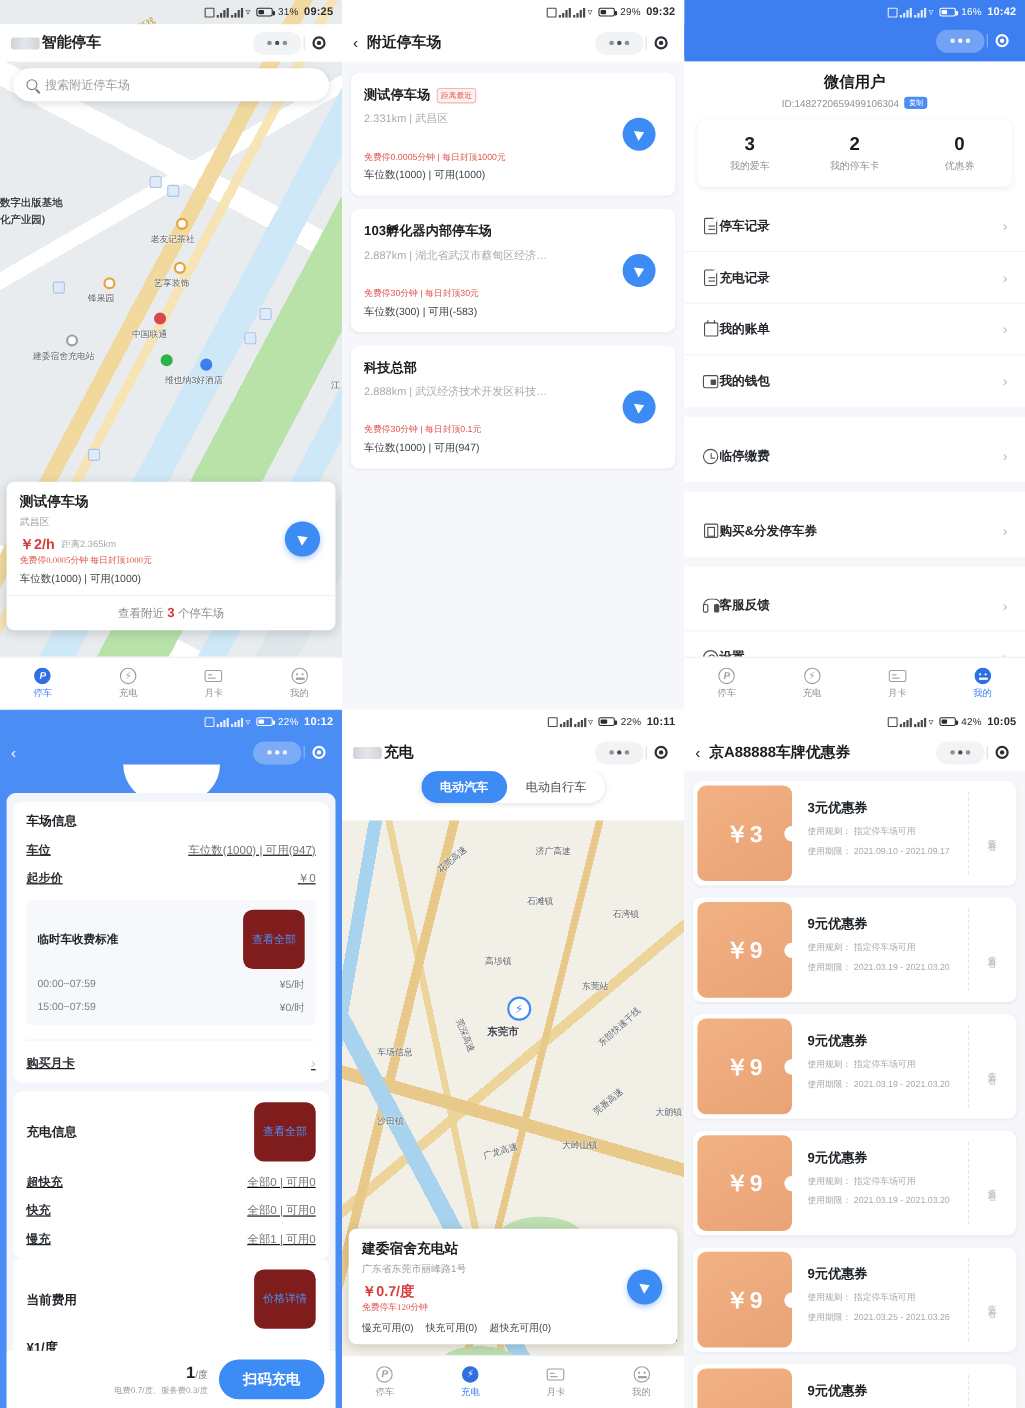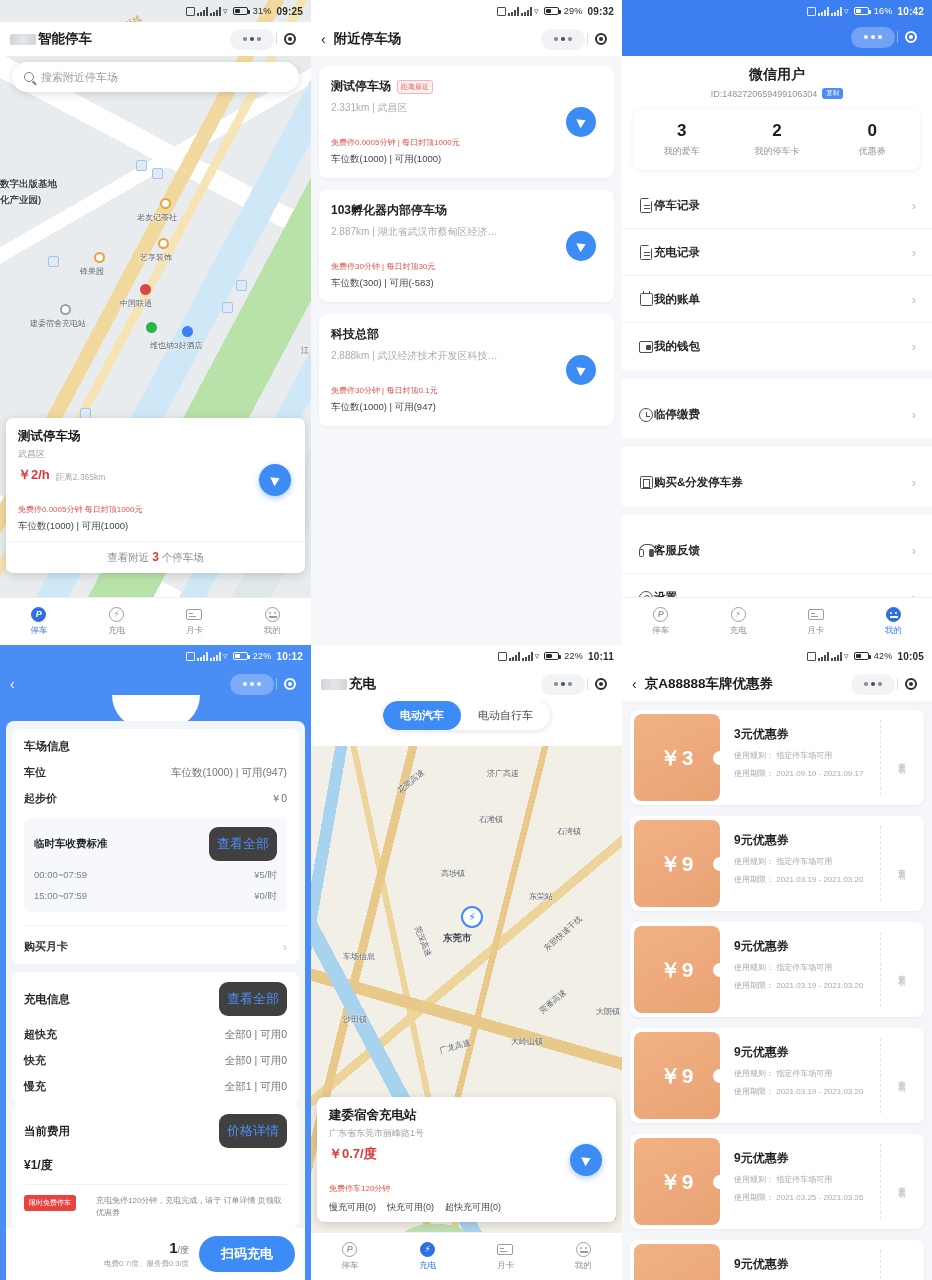--- a/index.html
+++ b/index.html
@@ -114,23 +114,23 @@
 
   
   .infocard {
     position:absolute; left:6px; right:6px; bottom:72px; background:#fff;
     border-radius:7px; box-shadow:0 2px 10px rgba(0,0,0,.16); z-index:4; overflow:hidden;
   }
   .infocard .body { padding:10px 12px 8px; position:relative; }
   .ic-title { font-size:12.5px; font-weight:700; color:#1c1c1c; }
   .ic-sub { font-size:9px; color:#9b9fa5; margin-top:3px; }
   .ic-price { font-size:13px; font-weight:700; color:#d93a3a; margin-top:5px;
-    display:flex; align-items:flex-end; gap:6px; }
+    display:flex; align-items:center; gap:6px; }
   .ic-price .dist { font-size:8.5px; color:#a6abb1; font-weight:400; }
-  .ic-free { font-size:8px; color:#e0544e; margin-top:20px; }
+  .ic-free { font-size:8px; color:#e0544e; margin-top:0;font-family:Liberation Serif, serif; }
   .ic-slots { font-size:9.5px; color:#3f454b; margin-top:5px; }
   .ic-nav {
     position:absolute; right:14px; top:50%; transform:translateY(-50%);
     width:32px; height:32px; border-radius:50%; background:#3d8bf5;
     display:flex; align-items:center; justify-content:center;
     box-shadow:0 2px 6px rgba(61,139,245,.45);
   }
   .ic-nav .arrow {
     width:0;height:0;border-left:8px solid #fff;border-top:5px solid transparent;
     border-bottom:5px solid transparent; transform:rotate(-25deg); margin-left:2px;
@@ -256,28 +256,28 @@
     position:absolute; left:50%; transform:translateX(-50%); top:50px;
     width:88px; height:34px; background:#fff; border-radius:0 0 44px 44px; z-index:2;
   }
   .detail-sheet {
     position:absolute; left:6px; right:6px; top:76px; bottom:0;
     background:#f2f5f9; border-radius:8px 8px 0 0; overflow:hidden; z-index:3;
   }
   .dcard { background:#fff; border-radius:8px; margin:8px 6px; padding:10px 12px; }
   .d-h { font-size:11.5px; font-weight:700; color:#1f2328; }
   .drow { display:flex; align-items:center; justify-content:space-between;
-    margin-top:11px; }
+    margin-top:11px;text-decoration:underline; }
   .drow .k { font-size:11px; color:#2b3036; font-weight:600; }
   .drow .v { font-size:10.5px; color:#6f757b; }
   .subbox { background:#f6f8fb; border-radius:6px; margin-top:12px; padding:9px 10px; }
   .subbox .sh { display:flex; align-items:center; justify-content:space-between; }
   .subbox .sh .t { font-size:10.5px; font-weight:700; color:#1f2328; }
-  .pillbtn { font-size:13px; color:#4d8df3; background:#404040; border-radius:9px;
-    padding:8px 8px; }
+  .pillbtn { font-size:10px; color:#4d8df3; background:#7f1d1d; border-radius:9px;
+    padding:20px 8px; }
   .subbox .line { display:flex; justify-content:space-between; font-size:9.5px;
     color:#7b8187; margin-top:8px; }
   .arrow-row { display:flex; align-items:center; justify-content:space-between; }
   .arrow-row .chev { color:#c2c6cb; font-size:13px; }
   .chg-note { display:flex; gap:20px; align-items:flex-start; margin-top:10px;
     border-top:1px solid #f0f1f3; padding-top:10px; }
   .chg-tag { background:#e8433f; color:#fff; font-size:7px; border-radius:3px;
     padding:3px 5px; white-space:nowrap; }
   .chg-txt { font-size:8px; color:#848a90; line-height:1.45; }
   .payrow { position:absolute; left:0; right:0; bottom:0; height:52px; background:#fff;

